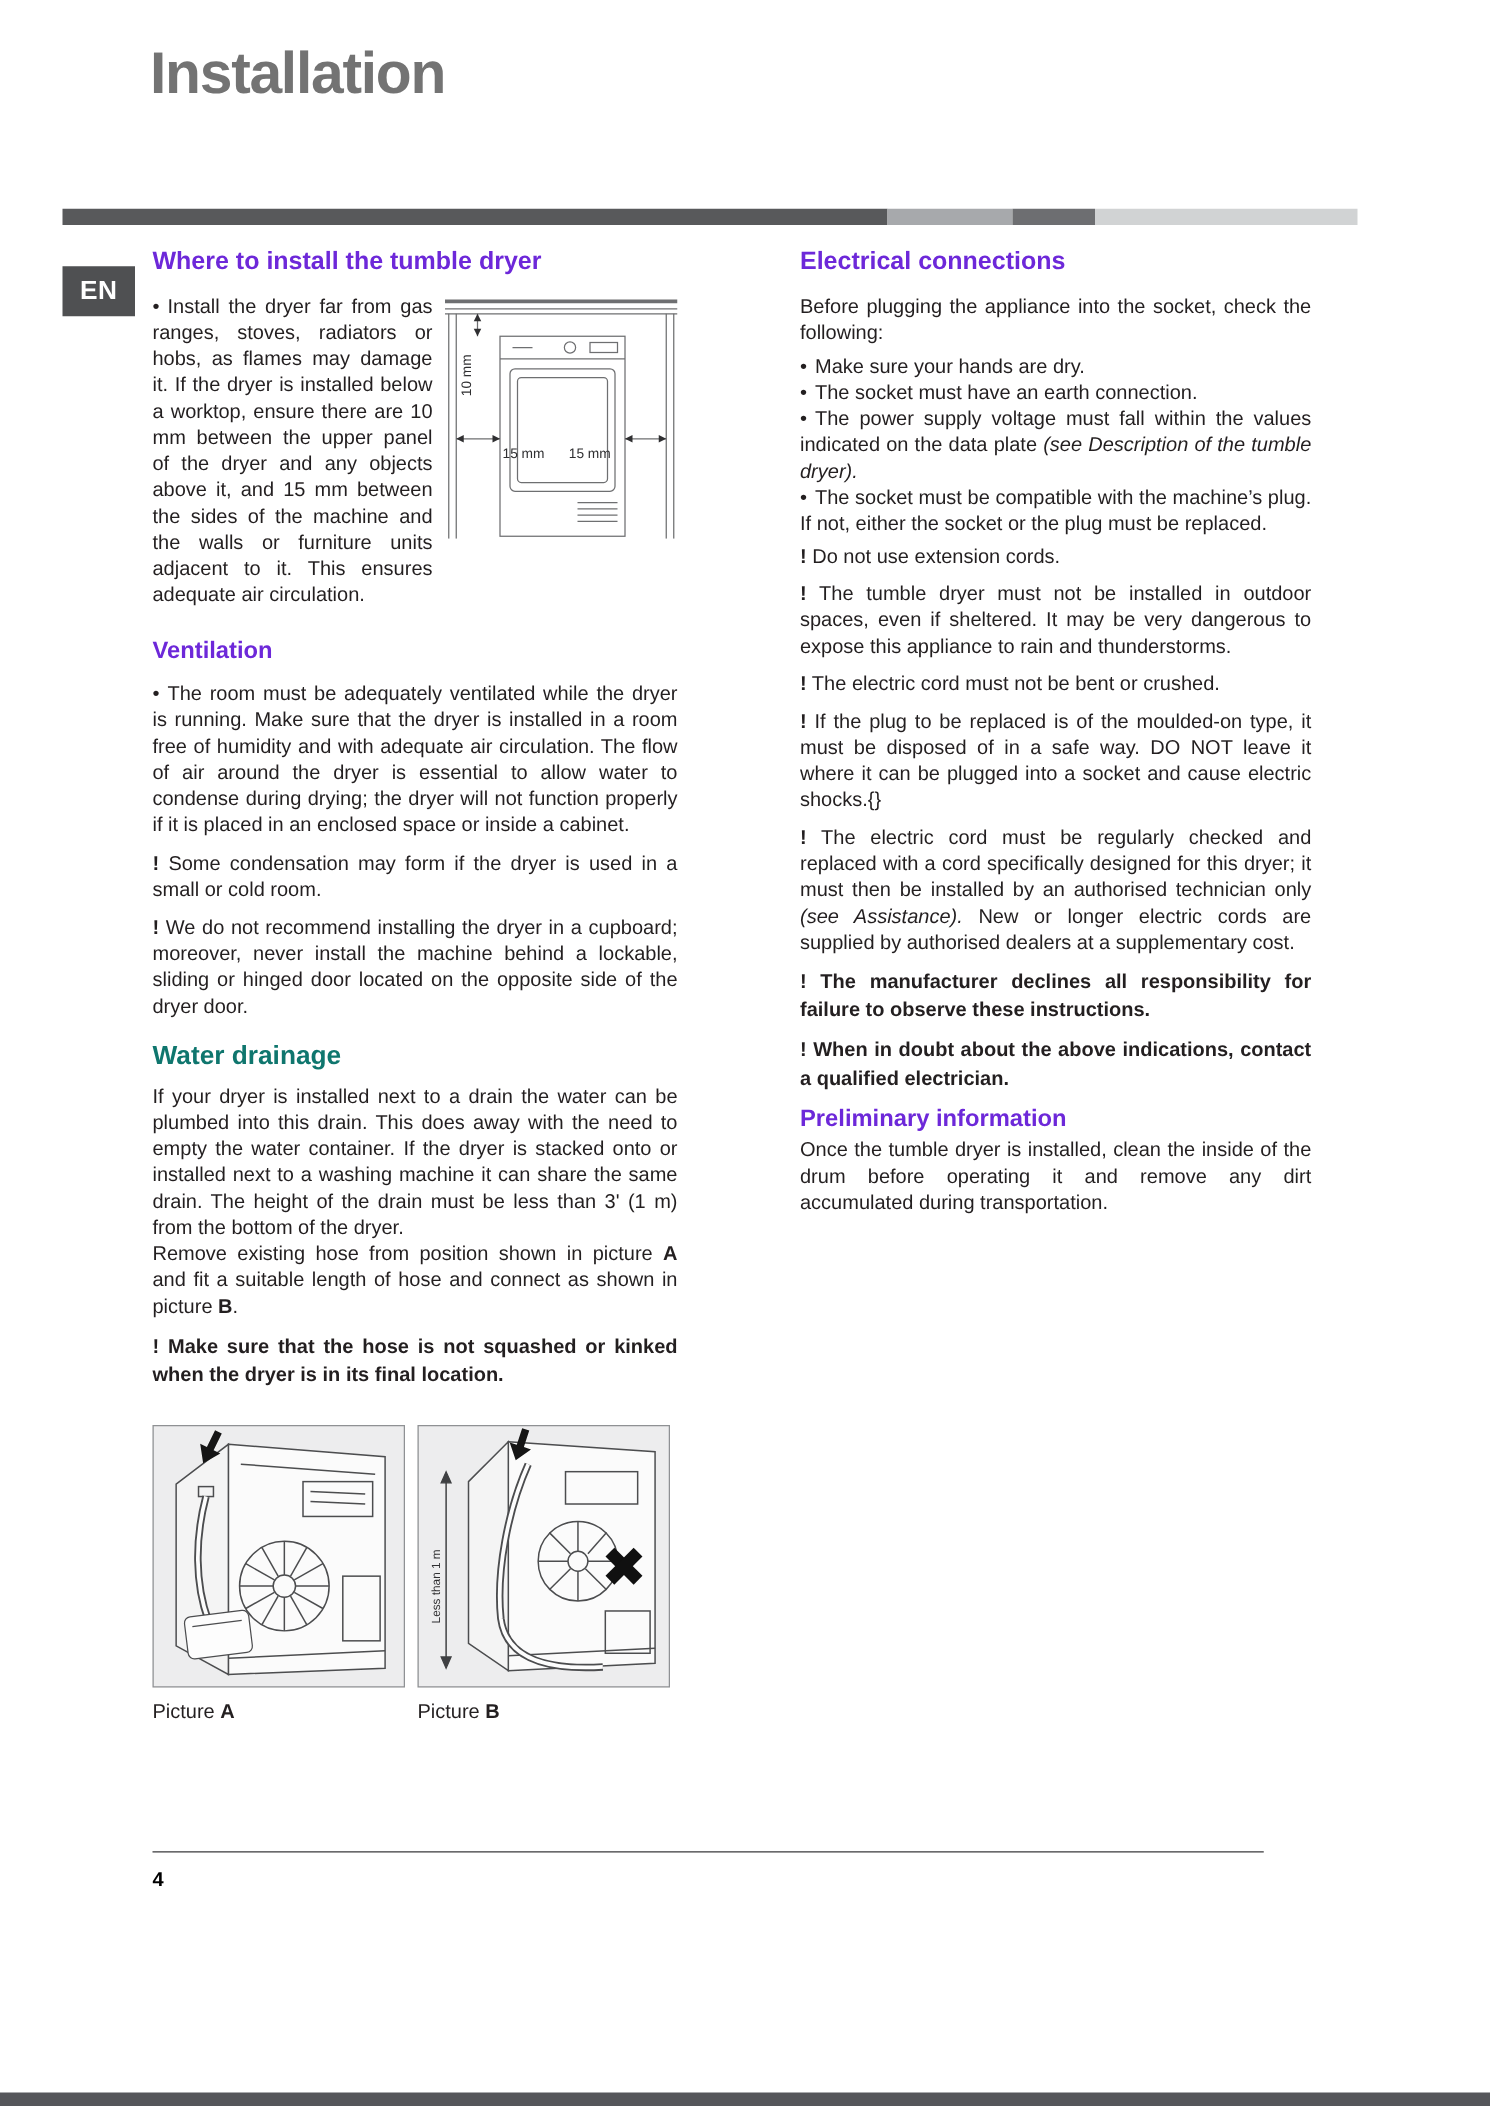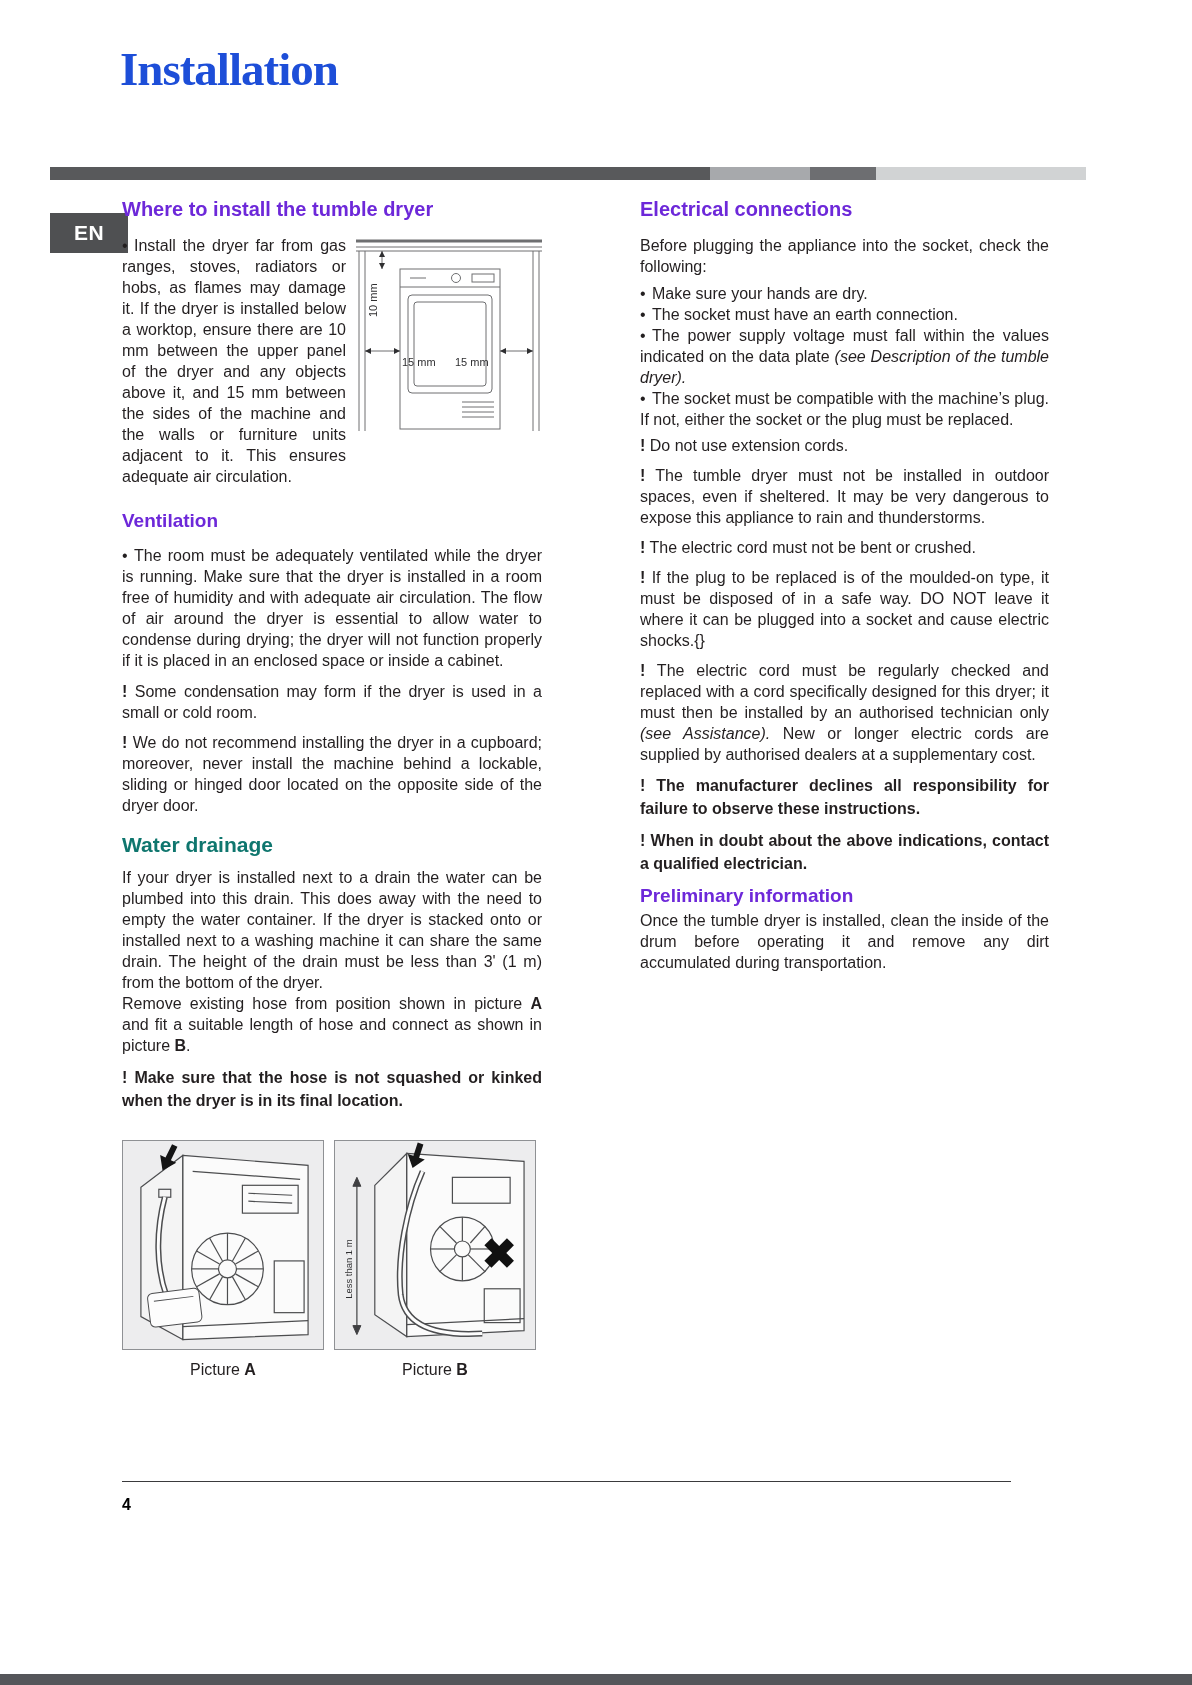--- a/index.html
+++ b/index.html
@@ -2,30 +2,30 @@
 <html><head>
 <meta charset="utf-8">
 <style>
   * { margin:0; padding:0; box-sizing:border-box; }
   html,body { background:#ffffff; }
   .page {
     position:relative; width:1192px; height:1685px; background:#fff;
     font-family:"Liberation Sans", sans-serif; color:#231f20; overflow:hidden;
   }
   .title {
-    position:absolute; left:120px; top:42px;
-    font-size:47px; font-weight:700; letter-spacing:-1px; color:#1d4ed8;font-family:Liberation Serif, serif;
+    position:absolute; left:120px; top:30px;
+    font-size:47px; font-weight:700; letter-spacing:-1px; color:#737373;
   }
   .topbar { position:absolute; left:50px; top:167px; width:1036px; height:13px; display:flex; }
   .seg1 { width:660px; background:#58595b; }
   .seg2 { width:100px; background:#a7a9ac; }
   .seg3 { width:66px;  background:#6d6e71; }
   .seg4 { flex:1;      background:#d1d3d4; }
   .en-badge {
-    position:absolute; left:50px; top:213px; width:78px; height:40px;
+    position:absolute; left:50px; top:213px; width:58px; height:40px;
     background:#4f5052; color:#fff; font-size:21px; font-weight:700;
     display:flex; align-items:center; justify-content:center; letter-spacing:.5px;
   }
   .col { position:absolute; top:197px; font-size:16px; line-height:21px; }
   .col.left  { left:122px; width:420px; }
   .col.right { left:640px; width:409px; }
   h2 { font-size:20px; line-height:24px; font-weight:700; color:#6d28d9; margin:0 0 14px; }
   h2.big { font-size:19px; margin:22px 0 12px; }
   h3 { font-size:21px; font-weight:700; color:#0f766e; margin:18px 0 12px; }
   p { margin:0 0 10px; text-align:justify; }
@@ -35,21 +35,21 @@
   .warn { margin:5px 0 9px; }
   .mark { font-weight:700; }
   .warn.strongp, .warn.strongp span { font-weight:700; line-height:23px; }
   em { font-style:italic; }
   .install-block { overflow:visible; }
   .diagram { float:right; width:186px; height:236px; margin:4px 0 4px 10px; }
   svg text { font-size:11px; fill:#2f2f31; font-family:"Liberation Sans", sans-serif; }
   svg text.small { font-size:9.5px; }
   .pics { display:flex; gap:10px; margin-top:28px; }
   .pic { width:202px; height:210px; background:#ededee; border:1px solid #8f9194; }
-  .captions { display:flex; gap:10px; margin-top:9px; text-align:center; }
+  .captions { display:flex; gap:10px; margin-top:9px; text-align:left; }
   .captions > span { width:202px; display:inline-block; }
   .footer-rule { position:absolute; left:122px; top:1481px; width:889px; height:1px; background:#3a3a3c; }
   .page-number { position:absolute; left:122px; top:1496px; font-size:16px; font-weight:700; color:#000; }
   .bottom-bar { position:absolute; left:0; top:1674px; width:1192px; height:11px; background:#55565a; }
 </style>
 </head>
 <body>
 
 <div class="page">
 

